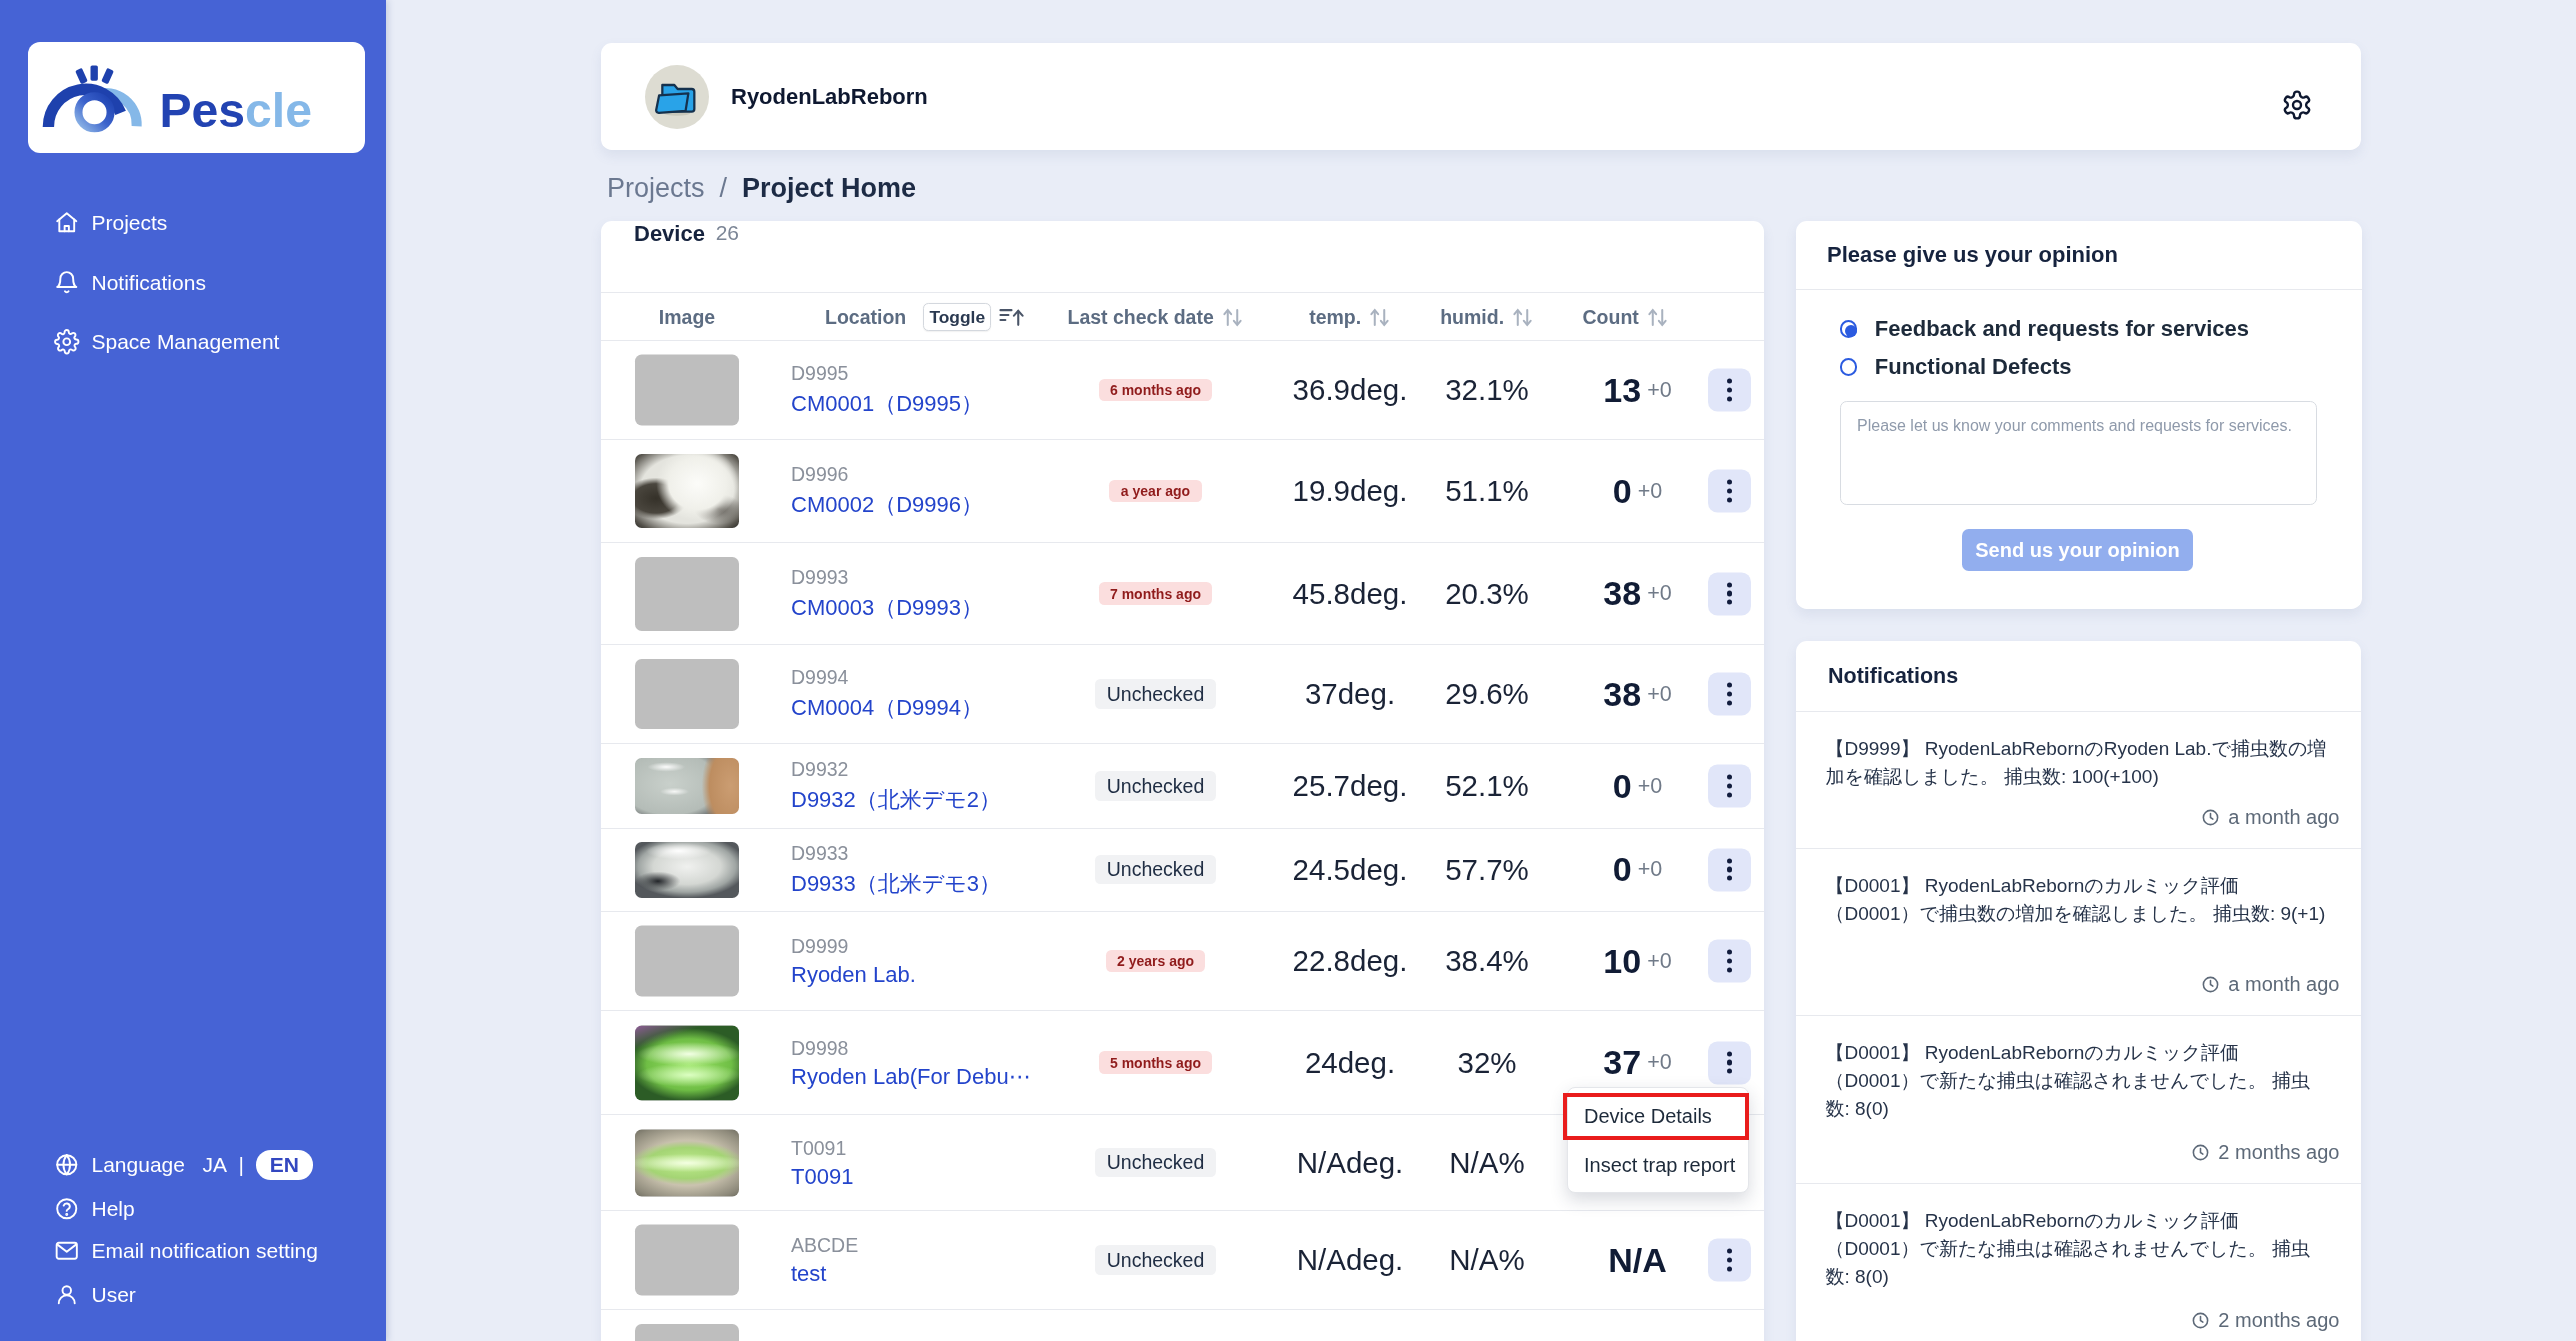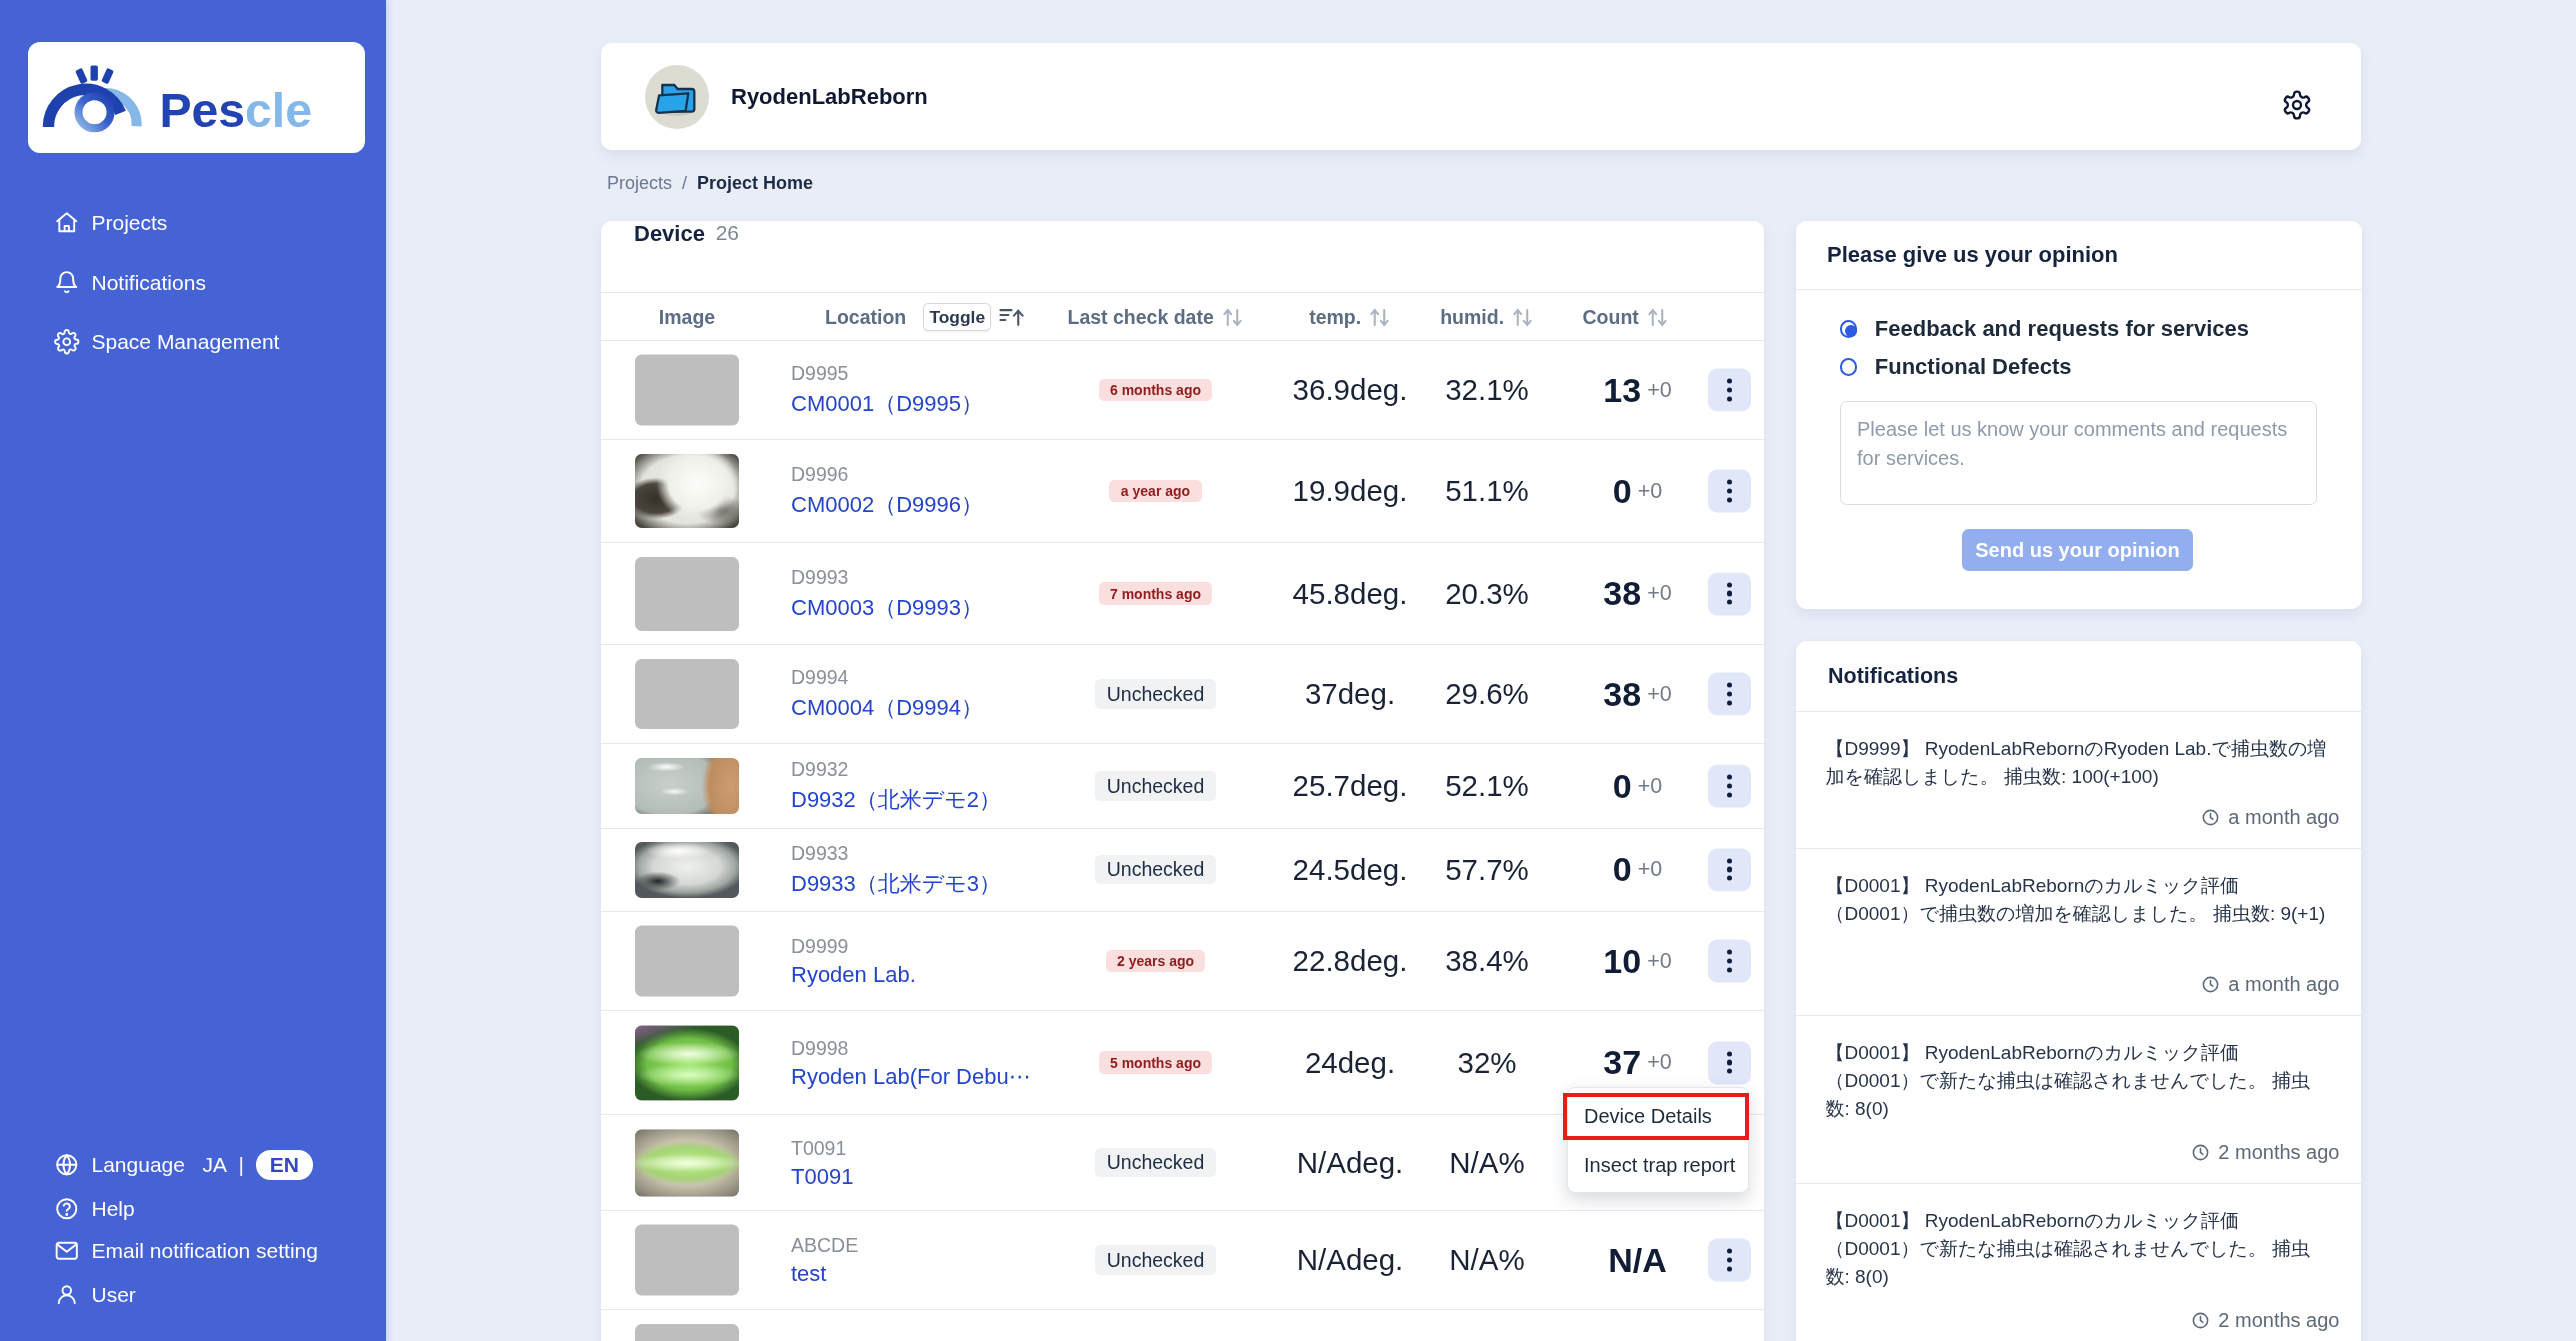--- a/index.html
+++ b/index.html
@@ -7,21 +7,21 @@
 
 #sidebar { position:absolute; left:0; top:0; width:386px; height:1342px; background:#4663d5; box-shadow:2px 0 6.7px rgba(40,60,120,.18); }
 #logocard { position:absolute; left:28px; top:42px; width:337px; height:111px; background:#fff; border-radius:12px; }
 .navitem { position:absolute; left:54px; display:flex; align-items:center; gap:12px; color:#fff; font-size:21px; }
 .navitem svg { flex:none; }
 
 #topcard { position:absolute; left:601px; top:43px; width:1760px; height:107px; background:#fff; border-radius:10.7px; box-shadow:0 5.4px 12px rgba(90,110,160,.10); }
 #avatar { position:absolute; left:44px; top:21.5px; width:64px; height:64px; border-radius:50%; background:#dddcd2; }
 #ptitle { position:absolute; left:130px; top:0; height:107px; display:flex; align-items:center; font-size:22px; font-weight:bold; color:#0e1830; }
 #gear { position:absolute; left:1680px; top:46px; }
-#crumb { position:absolute; left:607px; top:173px; font-size:18px; color:#6b7890; }
+#crumb { position:absolute; left:607px; top:173px; font-size:27px; color:#6b7890; }
 #crumb b { color:#1d2b45; }
 
 
 #devcard { position:absolute; left:601px; top:221px; width:1163px; height:1208px; background:#fff; border-radius:10.7px; box-shadow:0 5.4px 12px rgba(90,110,160,.10); }
 #devhead { position:absolute; left:0; top:0; width:100%; height:72px; border-bottom:1.3px solid #e7e9ee; display:flex; padding-left:33px; }
 #devhead .t1 { font-size:22px; font-weight:bold; color:#16233e; }
 #devhead .t2 { font-size:21px; color:#7c8696; margin-left:10.7px; }
 #thead { position:absolute; left:0; top:72px; width:100%; height:48px; border-bottom:0.7px solid #e7e9ee; color:#5c6c82; font-weight:bold; font-size:19.5px; }
 #thead > div { position:absolute; top:0; height:48px; display:flex; align-items:center; justify-content:center; }
 .arr { margin-left:6.7px; display:inline-flex; }
@@ -92,21 +92,21 @@
 #popup .pi { position:absolute; left:16px; font-size:20px; color:#1d2a3a; }
 #redrect { position:absolute; left:1563px; top:1093px; width:186px; height:47px; border:4.7px solid #e91c1c; z-index:31; }
 
 
 #opcard { position:absolute; left:1796px; top:221px; width:566px; height:388px; background:#fff; border-radius:10.7px; box-shadow:0 5.4px 12px rgba(90,110,160,.10); }
 #opcard .title { position:absolute; left:31px; top:0; height:68px; display:flex; align-items:center; font-size:22px; font-weight:bold; color:#16233e; }
 #opcard .divider { position:absolute; left:0; top:68px; width:100%; height:1.3px; background:#e7e9ee; }
 .radio-row { position:absolute; left:44px; display:flex; align-items:center; gap:17.4px; font-size:22px; color:#1d2a3a; font-weight:bold; }
 .rcircle { width:17.4px; height:17.4px; border-radius:50%; border:2px solid #2b5be0; flex:none; position:relative; }
 .rcircle.sel::after { content:""; position:absolute; left:2.7px; top:2.7px; width:12px; height:12px; border-radius:50%; background:#2b5be0; }
-#ta { position:absolute; left:44px; top:180px; width:477px; height:104px; border:1.3px solid #d8dce2; border-radius:6.7px; padding:13.4px 16px; font-size:20px; color:#8f9aab; line-height:1.42; }
+#ta { position:absolute; left:44px; top:180px; width:477px; height:104px; border:1.3px solid #d8dce2; border-radius:6.7px; padding:13.4px 16px; font-size:16px; color:#8f9aab; line-height:1.42; }
 #opbtn { position:absolute; left:166px; top:308px; width:231px; height:42px; background:#92aeee; border-radius:6.7px; color:#fff; font-size:20px; font-weight:bold; display:flex; align-items:center; justify-content:center; }
 
 
 #ntcard { position:absolute; left:1796px; top:641px; width:565px; height:738px; background:#fff; border-radius:10.7px; box-shadow:0 5.4px 12px rgba(90,110,160,.10); }
 #ntcard .title { position:absolute; left:32px; top:0; height:70px; display:flex; align-items:center; font-size:21.5px; font-weight:bold; color:#16233e; }
 .nitem { position:absolute; left:0; width:100%; border-top:1.3px solid #e7e9ee; }
 .ntext { position:absolute; left:29.5px; right:29.5px; top:23px; font-size:19px; color:#263349; line-height:1.47; }
 .ntime { position:absolute; right:21.5px; bottom:19px; font-size:20px; color:#5d6978; display:flex; align-items:center; gap:8px; }
 </style></head>
 <body>

